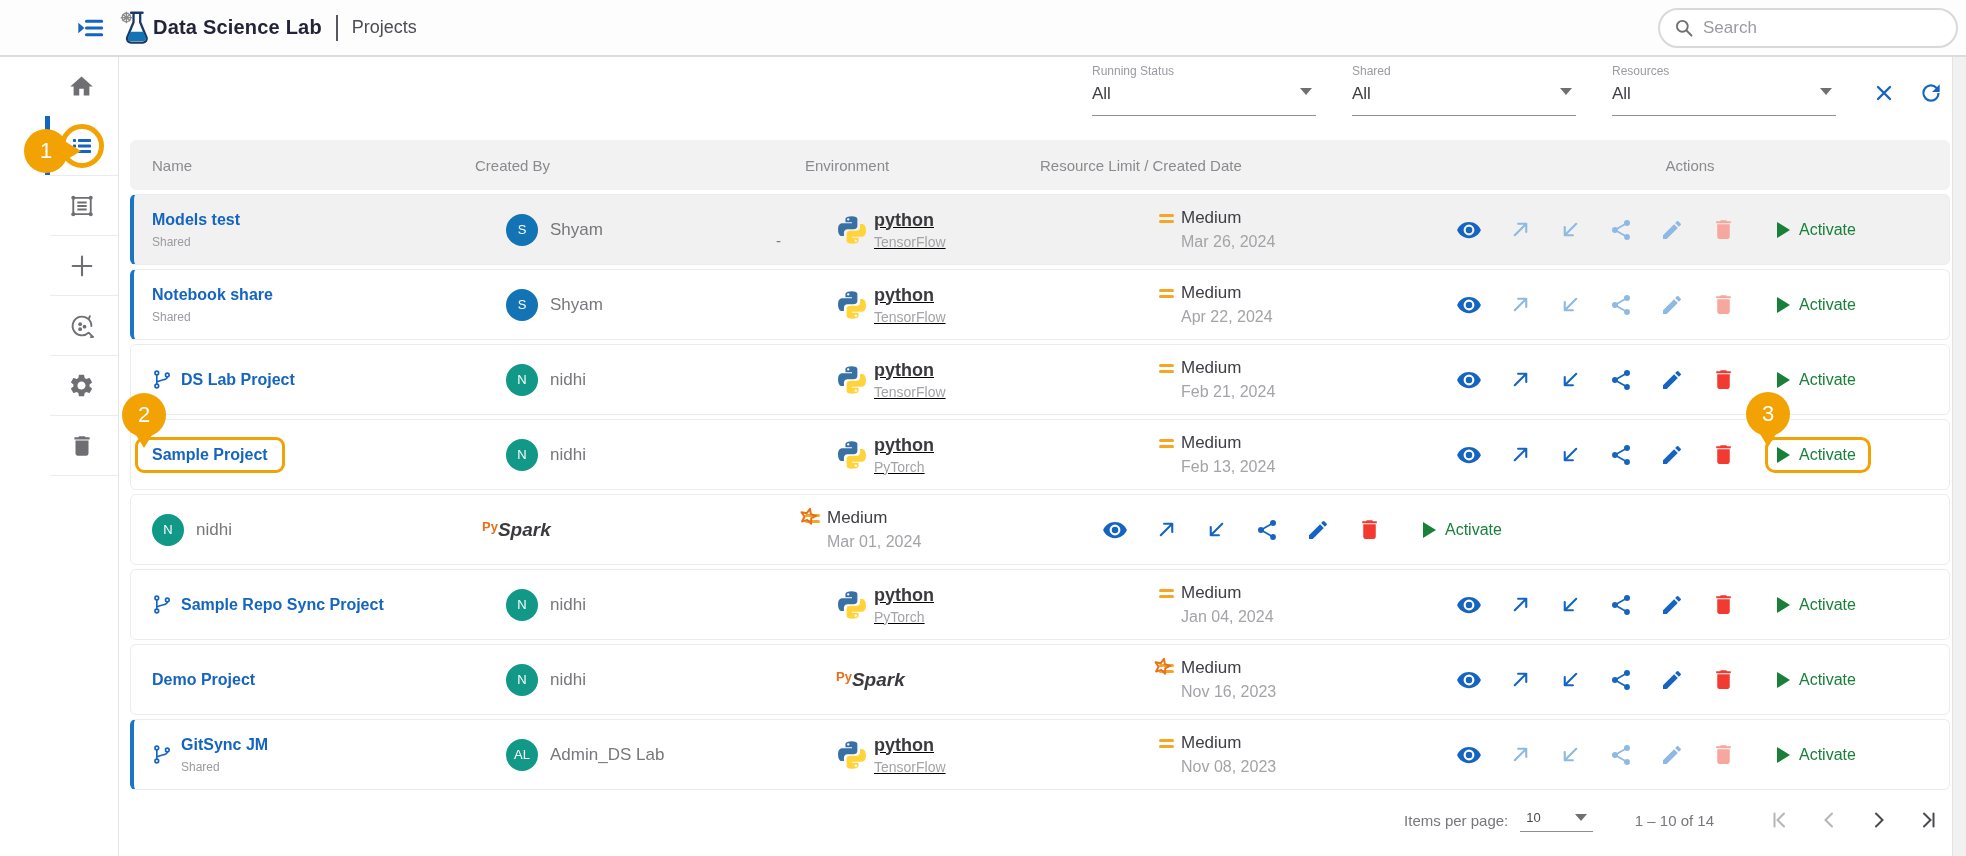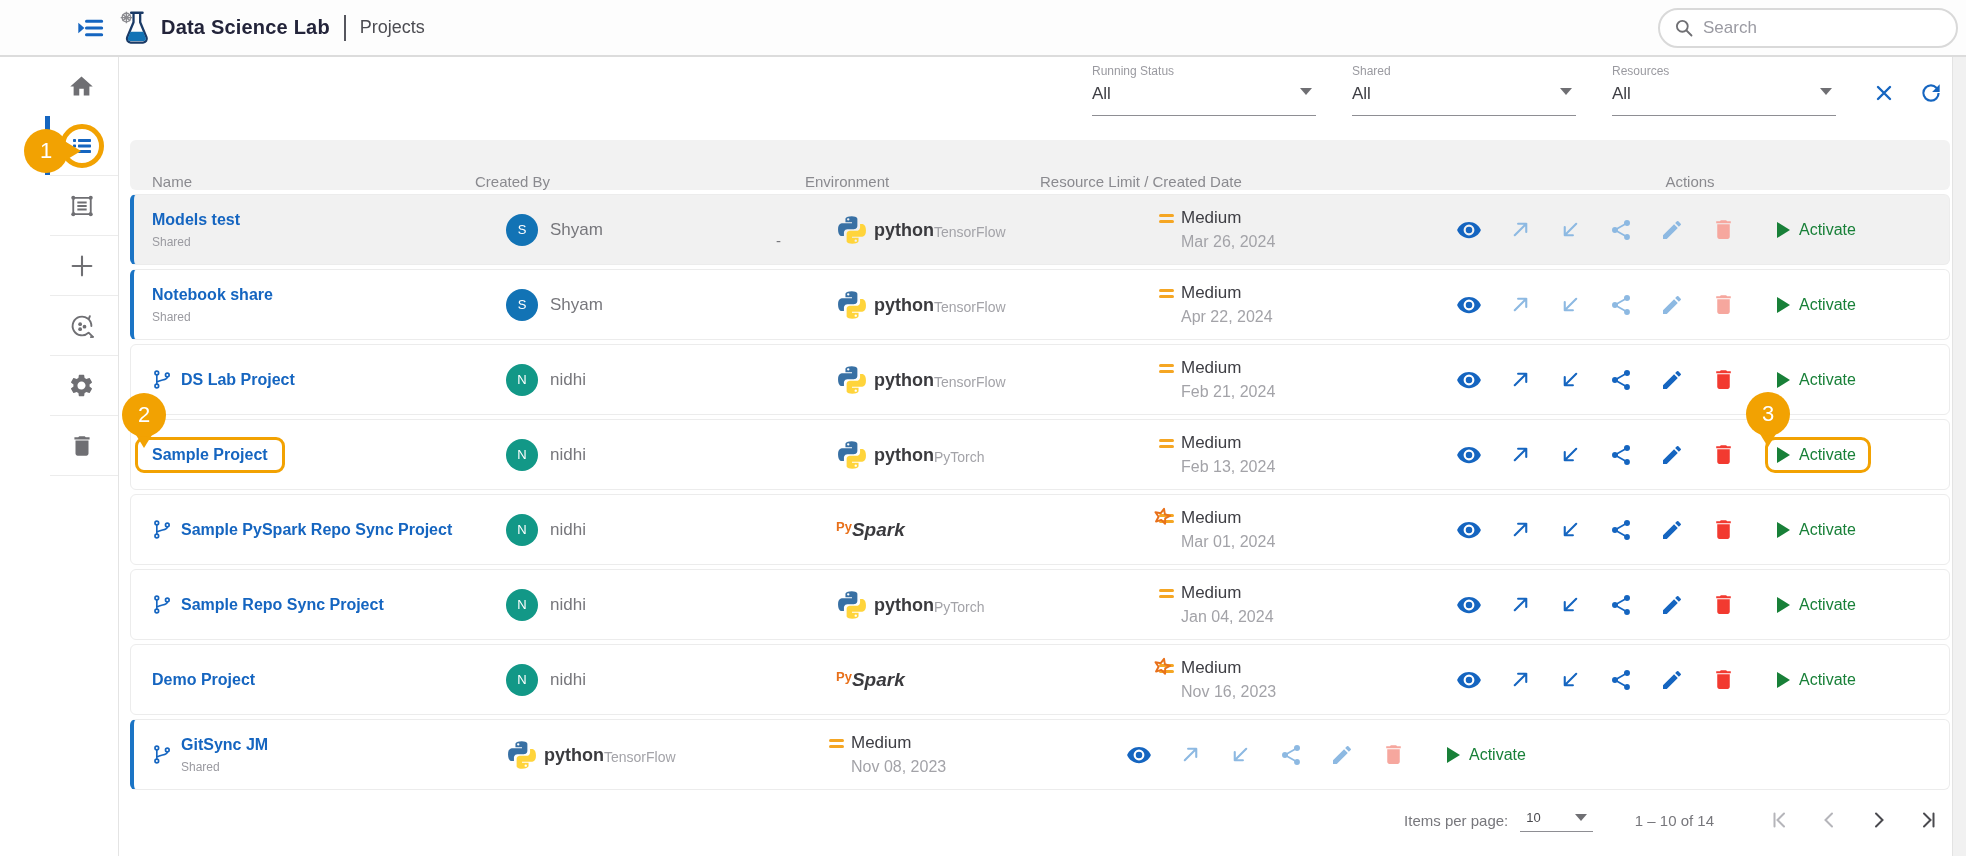--- a/index.html
+++ b/index.html
@@ -5,21 +5,21 @@
   * { margin:0; padding:0; box-sizing:border-box; }
   html,body { width:1966px; height:856px; overflow:hidden; background:#fff;
     font-family:"Liberation Sans", sans-serif; }
 
   
   .topbar { position:absolute; left:0; top:0; width:1966px; height:57px; background:#fdfdfd;
     border-bottom:2px solid #dcdcdc; display:flex; align-items:center; z-index:5; }
   .menu-btn { margin-left:73px; width:34px; height:34px; display:flex; align-items:center;
     justify-content:center; color:var(--accent_blue); cursor:pointer; }
   .app-logo { margin-left:8px; width:38px; height:38px; }
-  .brand { margin-left:8px; font-size:20px; font-weight:bold; color:#23243a; letter-spacing:.2px; }
+  .brand { font-size:20px; font-weight:bold; color:#23243a; letter-spacing:.2px; }
   .brand-divider { width:2px; height:26px; background:#55565e; margin:0 14px; }
   .page-title { font-size:18px; color:#4c4c52; }
   .search-pill { position:absolute; right:8px; top:8px; width:300px; height:40px;
     border:2px solid #d9d9d9; border-radius:20px; background:#fff; display:flex;
     align-items:center; padding:0 14px; }
   .search-pill input { border:none; outline:none; font-size:17px; color:#444; width:230px;
     background:transparent; font-family:inherit; }
   .search-pill input::placeholder { color:#9a9aa2; }
 
   
@@ -61,21 +61,21 @@
   .filter-value { font-size:17px; color:#3e3e44; margin-top:6px; }
   .filter-caret { position:absolute; right:4px; top:26px; width:0; height:0;
     border-left:6px solid transparent; border-right:6px solid transparent;
     border-top:7px solid #6f6f73; }
   .filter-actions { display:flex; align-items:center; gap:22px; margin-top:18px;
     color:var(--accent_blue); }
   .filter-actions .fa-btn { cursor:pointer; display:flex; }
 
   
   .content { position:absolute; left:130px; right:16px; top:140px; }
-  .thead { height:50px; background:#f2f2f2; border-radius:6px; display:flex; align-items:flex-end;
+  .thead { height:50px; background:#f2f2f2; border-radius:6px; display:flex; align-items:center;
     color:#8a8a8f; font-size:15px; padding-left:22px; }
   .th-name { width:323px; } .th-created { width:330px; } .th-env { width:235px; }
   .th-res { width:390px; } .th-actions { flex:1; text-align:center; }
   .rows { margin-top:4px; }
   .row { position:relative; height:71px; margin-bottom:4px; background:#fff;
     border:1px solid #ececec; border-radius:6px; display:flex; align-items:center;
     padding-left:21px; }
   .row.shared { border-left:4px solid #1b74c5; padding-left:18px; }
   .row.highlight { background:#f1f1f1; }
 
@@ -91,21 +91,21 @@
 
   .cell-created { width:330px; display:flex; align-items:center; position:relative; }
   .avatar { width:32px; height:32px; border-radius:50%; color:#fff; font-size:13px;
     display:flex; align-items:center; justify-content:center; margin-right:12px; }
   .created-name { font-size:17px; color:#77777c; }
   .created-note { position:absolute; left:270px; top:18px; color:#77777c; font-size:15px; display:none; }
 
   .cell-env { width:323px; }
   .env-python { display:flex; align-items:center; }
   .env-python .py-logo { margin-right:6px; }
-  .env-text { display:flex; flex-direction:row; }
+  .env-text { display:flex; flex-direction:column;text-decoration:underline; }
   .env-name { font-size:18px; font-weight:bold; color:#3a3a3e; line-height:20px; }
   .env-framework { font-size:14px; color:#a3a3a8; margin-top:4px; }
   .env-pyspark { display:none; align-items:flex-start; position:relative; }
   .pys-a { color:#e8701a; font-size:13px; font-weight:bold; }
   .pys-b { color:#3a3a3e; font-size:19px; font-weight:bold; font-style:italic; }
   .pys-star { position:absolute; right:-14px; top:-13px; color:#e8701a; }
 
   .cell-res { width:297px; }
   .res-line { display:flex; align-items:center; }
   .res-bars { display:flex; flex-direction:column; gap:3px; margin-right:7px; }
@@ -592,37 +592,20 @@
         <span class="ann-badge">
               <span class="ann-circle act-ann-num">3</span>
             </span>
         <span class="play-tri"></span>
         <span class="activate-label">Activate</span>
       </span>
     </div>
   </div>
 
   <div class="row">
-    <div class="cell-name">
-      <span class="branch-icon">
-        <svg width="21" height="21" viewBox="0 0 24 24" fill="none" stroke="currentColor" stroke-width="1.9">
-              <circle cx="5.5" cy="4.6" r="2.1"></circle>
-              <circle cx="5.5" cy="19.4" r="2.1"></circle>
-              <circle cx="17.5" cy="6.8" r="2.1"></circle>
-              <path d="M5.5 6.8v10.5M17.5 9c0 3.4-6.5 3-12 6" stroke-linecap="round"></path>
-            </svg>
-      </span>
-      <span class="name-stack">
-        <span class="name-wrap">
-          
-          <a class="proj-name">Sample PySpark Repo Sync Project</a>
-        </span>
-
-      </span>
-    </div>
     <div class="cell-created">
       <span class="avatar" style="background: rgb(18, 152, 135);">N</span>
       <span class="created-name">nidhi</span>
 
     </div>
     <div class="cell-env">
 
       <span class="env-pyspark" style="display: flex;">
         <span class="pys-a">Py</span>
             <span class="pys-b">Spark</span>
@@ -850,20 +833,25 @@
               <path d="M5.5 6.8v10.5M17.5 9c0 3.4-6.5 3-12 6" stroke-linecap="round"></path>
             </svg>
       </span>
       <span class="name-stack">
         <span class="name-wrap">
           
           <a class="proj-name">GitSync JM</a>
         </span>
         <span class="shared-label">Shared</span>
       </span>
+    </div>
+    <div class="cell-created">
+      <span class="avatar" style="background: rgb(18, 152, 135);">AL</span>
+      <span class="created-name">Admin_DS Lab</span>
+
     </div>
     <div class="cell-env">
       <span class="env-python">
         <svg class="py-logo" width="32" height="32" viewBox="0 0 110 110">
           <path fill="#3870A4" d="M54 8c-23 0-21.5 10-21.5 10v10.5H55v3H21.5S7 29.8 7 53s12.7 22.5 12.7 22.5h7.6V64.8s-.4-12.7 12.5-12.7h21.6s12.1.2 12.1-11.7V18S75.4 8 54 8zm-11.9 6.2a4.1 4.1 0 110 8.2 4.1 4.1 0 010-8.2z"></path>
           <path fill="#FFD43B" d="M56 102c23 0 21.5-10 21.5-10V81.5H55v-3h33.5S103 80.2 103 57 90.3 34.5 90.3 34.5h-7.6v10.7s.4 12.7-12.5 12.7H48.6s-12.1-.2-12.1 11.7V92S34.6 102 56 102zm11.9-6.2a4.1 4.1 0 110-8.2 4.1 4.1 0 010 8.2z"></path>
         </svg>
         <span class="env-text">
           <span class="env-name">python</span>
           <span class="env-framework">TensorFlow</span>

